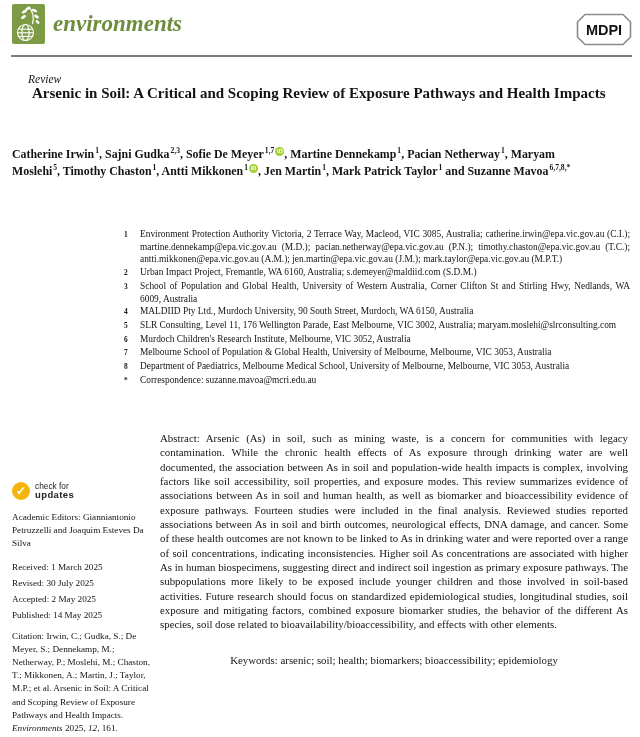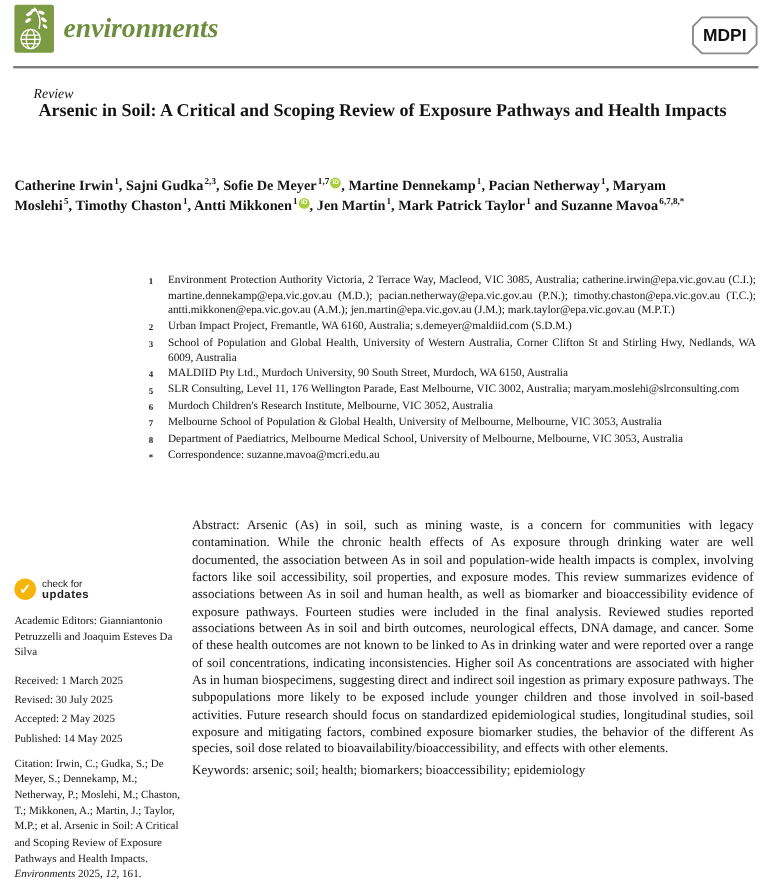--- a/index.html
+++ b/index.html
@@ -34,21 +34,21 @@
   .affils { position:absolute; left:124px; top:228px; width:506px;
     font-size:9.4px; line-height:12.7px; }
   .affil-row { display:flex; }
   .affil-num { flex:none; width:16px; font-size:7.4px; font-weight:bold; padding-top:1px; }
   .affil-text { flex:1; text-align:justify; }
 
   
   .right-col { position:absolute; left:160px; top:431px; width:468px;
     font-size:10.85px; line-height:14.35px; }
   .abstract { text-align:justify; }
-  .keywords { margin-top:3px; }
+  .keywords { margin-top:21px;text-align:center; }
   .bold { font-weight:normal; }
   .ital { font-style:italic; }
 
   
   .sidebar { position:absolute; left:12px; top:481px; width:140px;
     font-size:9.2px; line-height:13.2px; color:#141414; }
   .check-badge { display:flex; align-items:center; gap:5px; height:20px; cursor:pointer; }
   .check-circle { flex:none; width:18px; height:18px; border-radius:50%;
     background:#f5b50a; color:#ffffff; font-family:"Liberation Sans", sans-serif;
     font-size:12px; font-weight:bold; text-align:center; line-height:18px; }

